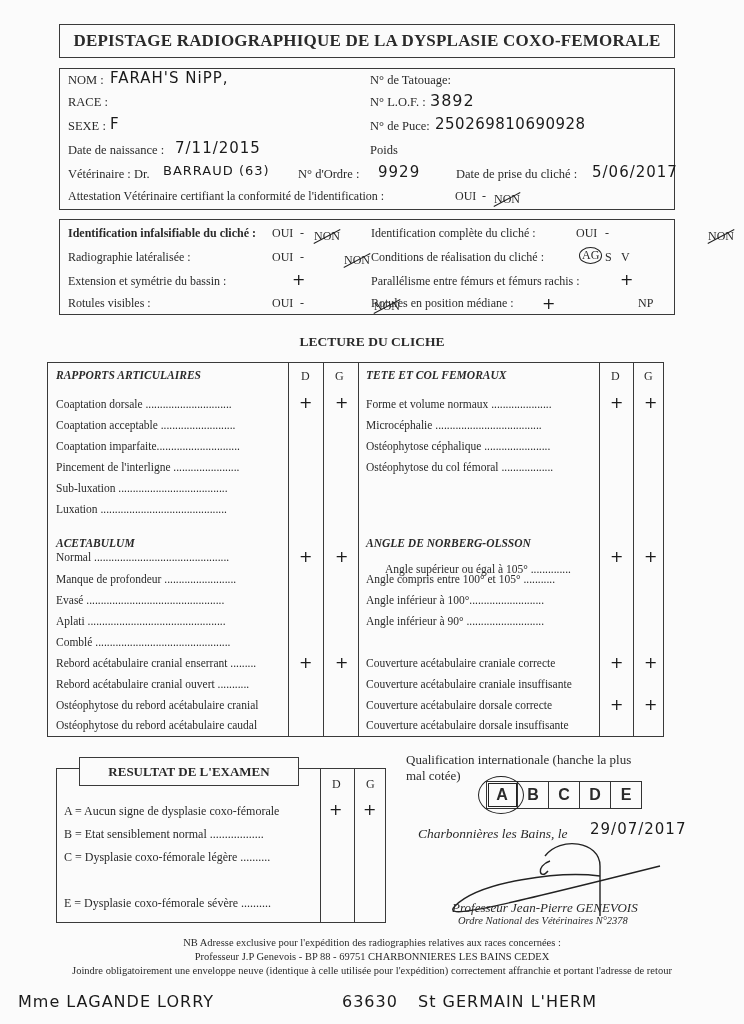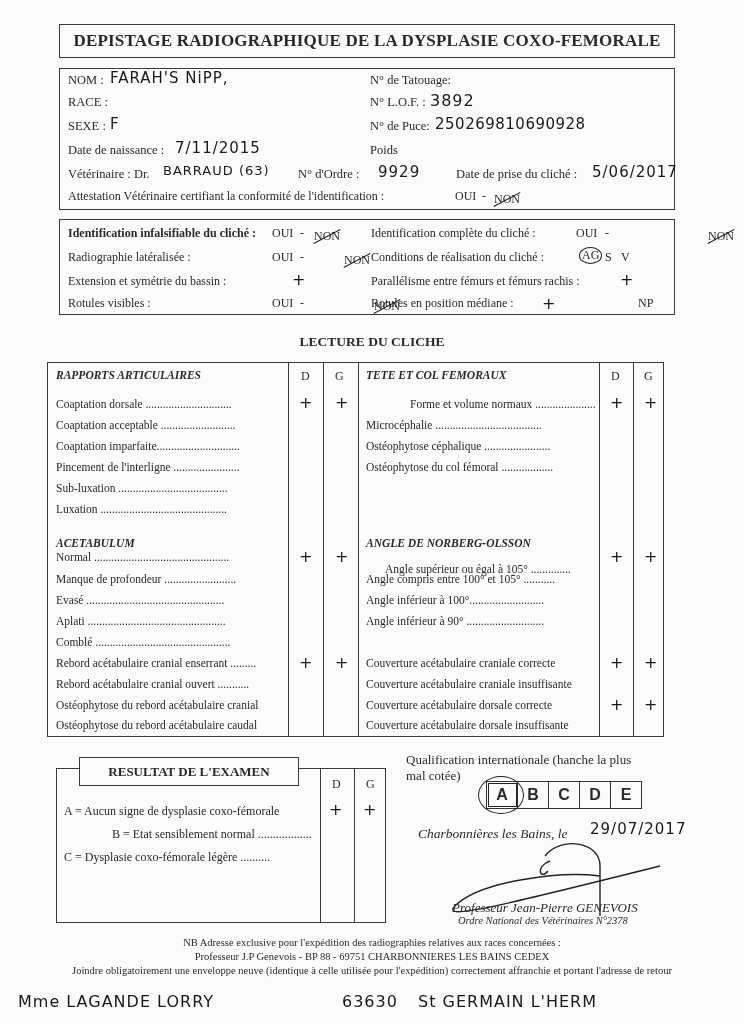--- a/index.html
+++ b/index.html
@@ -108,21 +108,21 @@
   <span class="row" style="left:8px;top:35px;">Coaptation dorsale ..............................</span>
   <span class="mark" style="left:251px;top:30px;">+</span>
   <span class="mark" style="left:287px;top:30px;">+</span>
   <span class="row" style="left:8px;top:56px;">Coaptation acceptable ..........................</span>
   <span class="row" style="left:8px;top:77px;">Coaptation imparfaite.............................</span>
   <span class="row" style="left:8px;top:98px;">Pincement de l'interligne .......................</span>
   <span class="row" style="left:8px;top:119px;">Sub-luxation ......................................</span>
   <span class="row" style="left:8px;top:140px;">Luxation ............................................</span>
 
   <span class="row hd" style="left:318px;top:6px;">TETE ET COL FEMORAUX</span>
-  <span class="row" style="left:318px;top:35px;margin-left:44px;">Forme et volume normaux .....................</span>
+  <span class="row" style="left:318px;top:35px;">Forme et volume normaux .....................</span>
   <span class="mark" style="left:562px;top:30px;">+</span>
   <span class="mark" style="left:596px;top:30px;">+</span>
   <span class="row" style="left:318px;top:56px;">Microcéphalie .....................................</span>
   <span class="row" style="left:318px;top:77px;">Ostéophytose céphalique .......................</span>
   <span class="row" style="left:318px;top:98px;">Ostéophytose du col fémoral ..................</span>
 
   <span class="row hd" style="left:8px;top:174px;">ACETABULUM</span>
   <span class="row" style="left:8px;top:188px;">Normal ...............................................</span>
   <span class="mark" style="left:251px;top:184px;">+</span>
   <span class="mark" style="left:287px;top:184px;">+</span>
@@ -155,22 +155,23 @@
 </div>
 
 <div class="box" style="left:56px;top:768px;width:330px;height:155px;">
   <div class="vline" style="left:263px;top:0;height:153px;"></div>
   <div class="vline" style="left:297px;top:0;height:153px;"></div>
   <span class="colhd" style="left:275px;top:8px;">D</span>
   <span class="colhd" style="left:309px;top:8px;">G</span>
   <span class="row" style="left:7px;top:35px;font-size:12px;">A = Aucun signe de dysplasie coxo-fémorale</span>
   <span class="mark" style="left:272px;top:31px;">+</span>
   <span class="mark" style="left:306px;top:31px;">+</span>
-  <span class="row" style="left:7px;top:58px;font-size:12px;margin-left:48px;">B = Etat sensiblement normal ..................</span>
+  <span class="row" style="left:7px;top:58px;font-size:12px;">B = Etat sensiblement normal ..................</span>
   <span class="row" style="left:7px;top:81px;font-size:12px;">C = Dysplasie coxo-fémorale légère ..........</span>
+  <span class="row" style="left:7px;top:127px;font-size:12px;">E = Dysplasie coxo-fémorale sévère ..........</span>
 </div>
 <div class="box" style="left:79px;top:757px;width:220px;height:29px;background:#fbfbfb;display:flex;align-items:center;justify-content:center;font-weight:bold;font-size:13px;">RESULTAT DE L'EXAMEN</div>
 
 <span class="lbl" style="left:406px;top:752px;font-size:13px;">Qualification internationale (hanche la plus</span>
 <span class="lbl" style="left:406px;top:768px;font-size:13px;">mal cotée)</span>
 <div class="qbox" style="left:486px;top:781px;">
   <div class="qcell" style="outline:1.5px solid #222;outline-offset:-2px;border-radius:0;">A</div>
   <div class="qcell">B</div>
   <div class="qcell">C</div>
   <div class="qcell">D</div>

